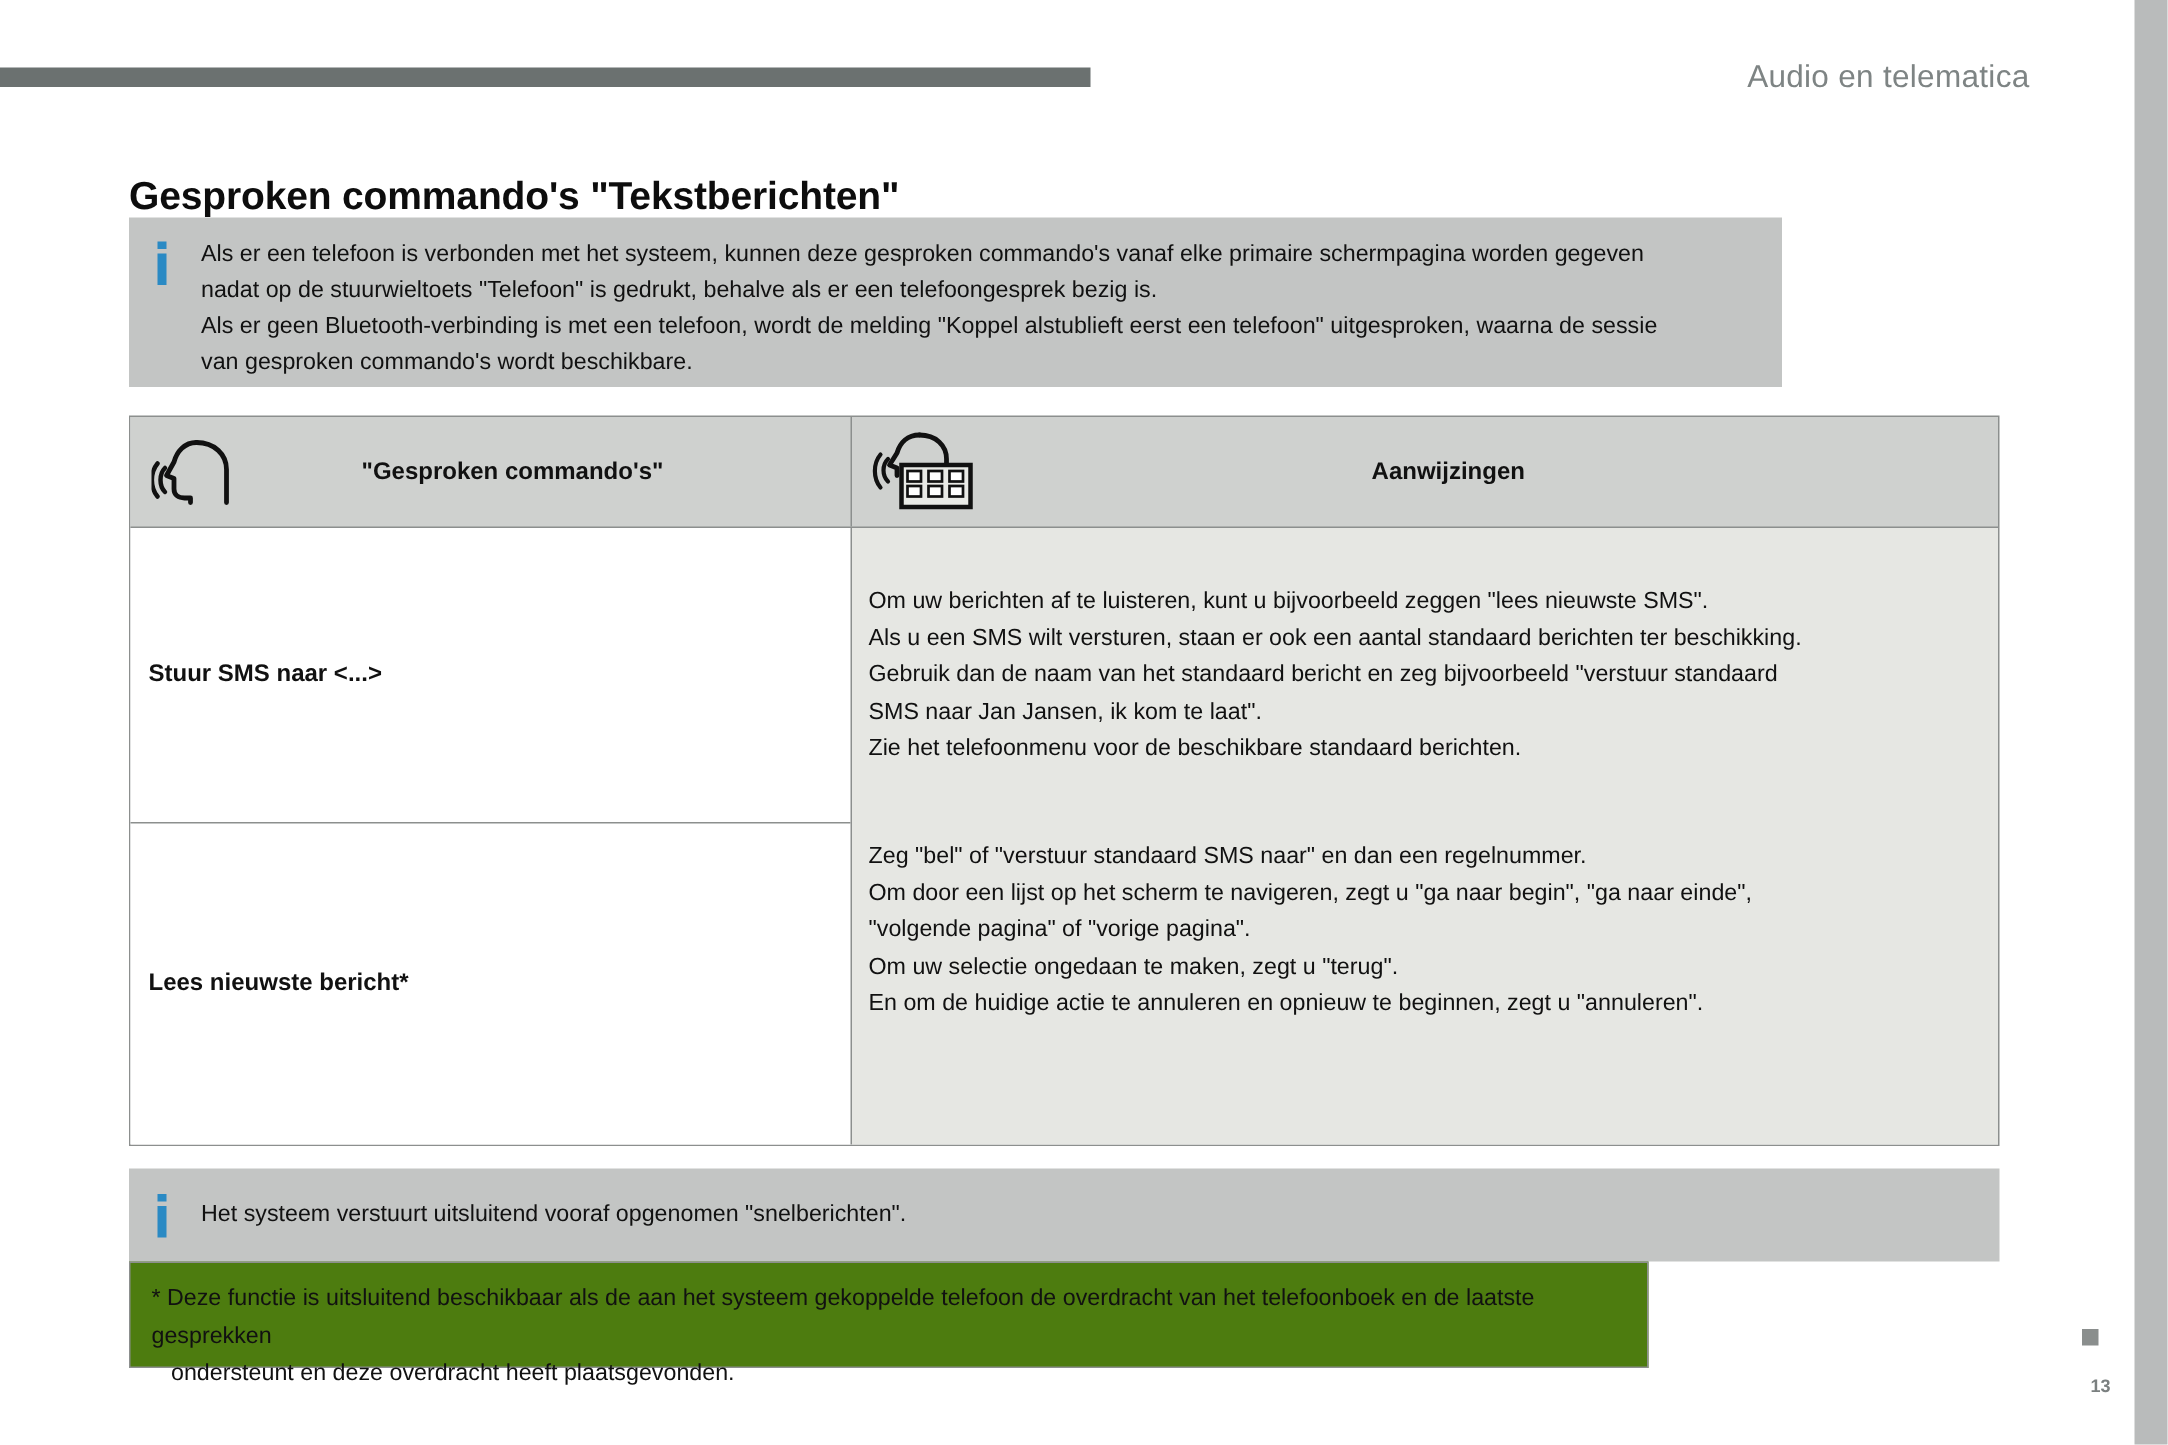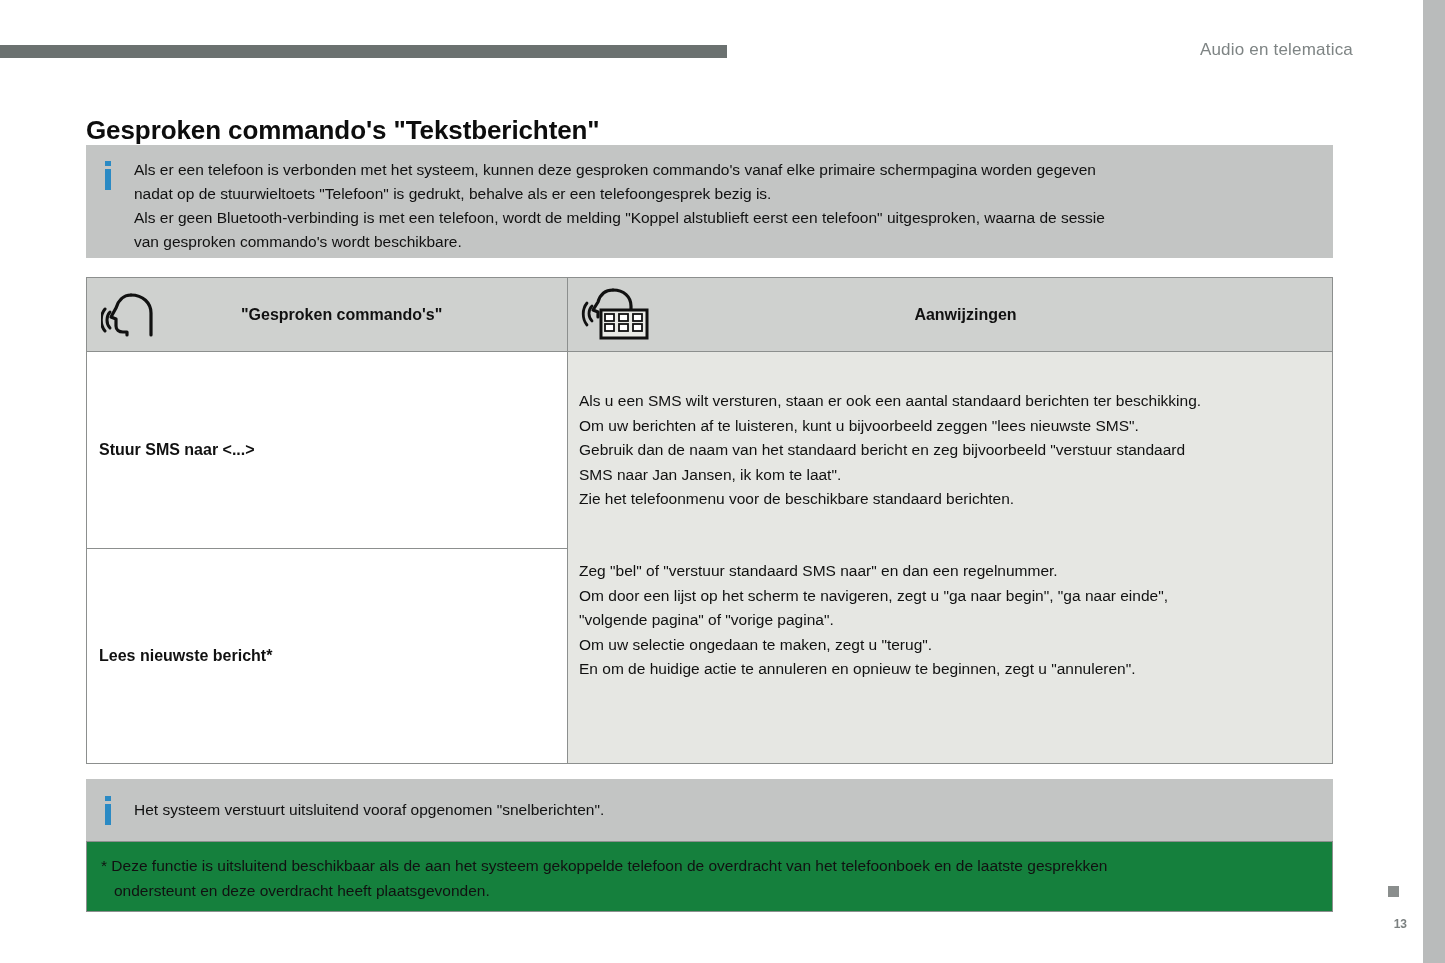--- a/index.html
+++ b/index.html
@@ -32,21 +32,21 @@
     left: 0;
     top: 45px;
     width: 727px;
     height: 13px;
     background: #6b7170;
   }
   .header-section {
     position: absolute;
     right: 92px;
     top: 40px;
-    font-size: 17px;
+    font-size: 21px;
     color: #7e8484;
     letter-spacing: .2px;
     white-space: nowrap;
   }
 
   
   .page-title {
     position: absolute;
     left: 86px;
     top: 98px;
@@ -61,21 +61,21 @@
   .callout {
     position: absolute;
     background: #c3c5c4;
     box-sizing: border-box;
     display: flex;
     align-items: flex-start;
   }
   .callout.top {
     left: 86px;
     top: 145px;
-    width: 1247px;
+    width: 1102px;
     height: 113px;
     padding: 13px 14px 10px 14px;
   }
   .callout.bottom {
     left: 86px;
     top: 779px;
     width: 1247px;
     height: 62px;
     padding: 0 14px;
     align-items: center;
@@ -207,25 +207,25 @@
     height: 214px;
     justify-content: flex-start;
     padding-top: 10px;
   }
 
   
   .footnote {
     position: absolute;
     left: 86px;
     top: 841px;
-    width: 1247px;
+    width: 1013px;
     height: 71px;
     border: 1px solid #8c8f8e;
     box-sizing: border-box;
-    background: #15803d;
+    background: #4d7c0f;
     padding: 11px 14px 0 14px;
     font-size: 15.5px;
     line-height: 25px;
     color: #111;
   }
   .footnote .fn-indent { padding-left: 13px; }
 
   
   .page-marker {
     position: absolute;
@@ -308,22 +308,22 @@
     <div class="col-left">
       <div class="cell-cmd row1">
         <span>Stuur SMS naar &lt;...&gt;</span>
       </div>
       <div class="cell-cmd row2">
         <span>Lees nieuwste bericht*</span>
       </div>
     </div>
     <div class="col-right">
       <div class="cell-inst row1">
+        <div>Om uw berichten af te luisteren, kunt u bijvoorbeeld zeggen "lees nieuwste SMS".</div>
         <div>Als u een SMS wilt versturen, staan er ook een aantal standaard berichten ter beschikking.</div>
-        <div>Om uw berichten af te luisteren, kunt u bijvoorbeeld zeggen "lees nieuwste SMS".</div>
         <div>Gebruik dan de naam van het standaard bericht en zeg bijvoorbeeld "verstuur standaard</div>
         <div>SMS naar Jan Jansen, ik kom te laat".</div>
         <div>Zie het telefoonmenu voor de beschikbare standaard berichten.</div>
       </div>
       <div class="cell-inst row2">
         <div>Zeg "bel" of "verstuur standaard SMS naar" en dan een regelnummer.</div>
         <div>Om door een lijst op het scherm te navigeren, zegt u "ga naar begin", "ga naar einde",</div>
         <div>"volgende pagina" of "vorige pagina".</div>
         <div>Om uw selectie ongedaan te maken, zegt u "terug".</div>
         <div>En om de huidige actie te annuleren en opnieuw te beginnen, zegt u "annuleren".</div>

